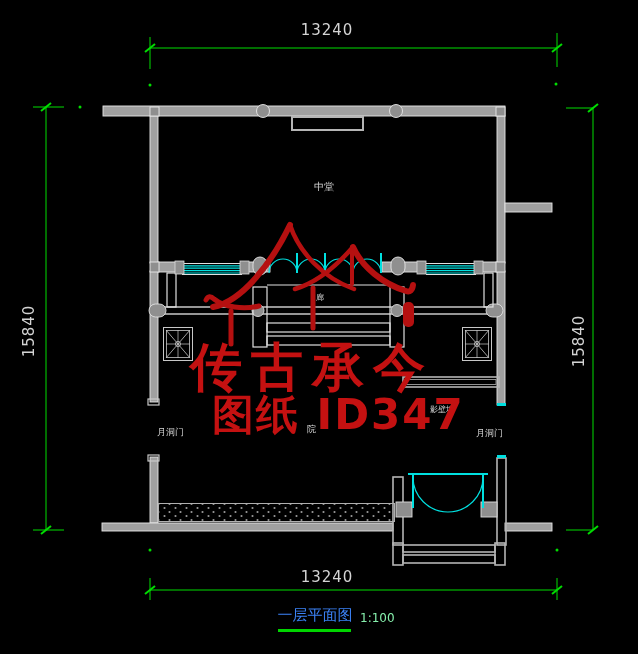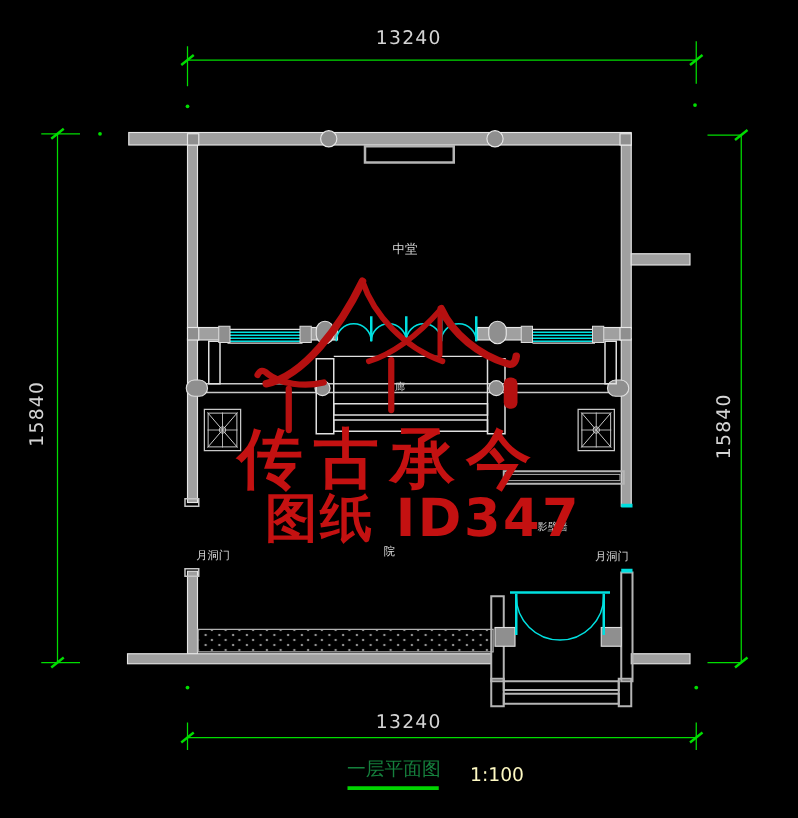--- a/index.html
+++ b/index.html
@@ -1,34 +1,34 @@
 <!DOCTYPE html>
 <html><head>
 <meta charset="utf-8">
 <style>
   html,body{margin:0;padding:0;background:#000;}
   .canvas{position:relative;width:630px;height:654px;background:#000;overflow:hidden;
           font-family:"DejaVu Sans","Liberation Sans",sans-serif;}
   .canvas svg{position:absolute;left:0;top:0;z-index:1;}
-  .lbl{position:absolute;color:#d9d9d9;z-index:2;white-space:nowrap;margin-top:12px;}
+  .lbl{position:absolute;color:#d9d9d9;z-index:2;white-space:nowrap;}
   .dimtxt{position:absolute;color:#d4d4d4;font-size:15px;letter-spacing:1px;
           width:74px;text-align:center;z-index:2;white-space:nowrap;}
   .vtext{transform:rotate(-90deg);}
   .stipple{position:absolute;left:158px;top:503px;width:237px;height:19px;z-index:1;
     border:1px solid #b0b0b0;box-sizing:border-box;
     background-image:radial-gradient(circle,#8f8f8f 0.8px,transparent 1.3px),
                      radial-gradient(circle,#8f8f8f 0.8px,transparent 1.3px);
     background-size:11px 8px,11px 8px;background-position:0 0,5px 4px;}
   .wm{position:absolute;color:#c41111;font-weight:bold;z-index:3;white-space:nowrap;
       font-family:"DejaVu Sans","Liberation Sans",sans-serif;}
   .wm1{left:190px;top:333px;font-size:52px;letter-spacing:9px;font-family:Liberation Serif, serif;}
   .wm2{left:212px;top:387px;font-size:42px;letter-spacing:2px;}
   .title{position:absolute;left:276px;top:606px;width:78px;text-align:center;
-         color:#15803d;font-size:15px;z-index:2;white-space:nowrap;}
-  .scale{position:absolute;left:376px;top:611px;color:#fef9c3;font-size:15px;z-index:2;}
+         color:#3b82f6;font-size:15px;z-index:2;white-space:nowrap;}
+  .scale{position:absolute;left:360px;top:611px;color:#86efac;font-size:12px;z-index:2;}
   .underline{position:absolute;left:278px;top:629px;width:73px;height:3px;
              background:#00d400;z-index:2;}
 </style>
 </head>
 <body>
 
 <div class="canvas">
 
 <svg width="638" height="654" viewBox="0 0 638 654">
   <defs>

